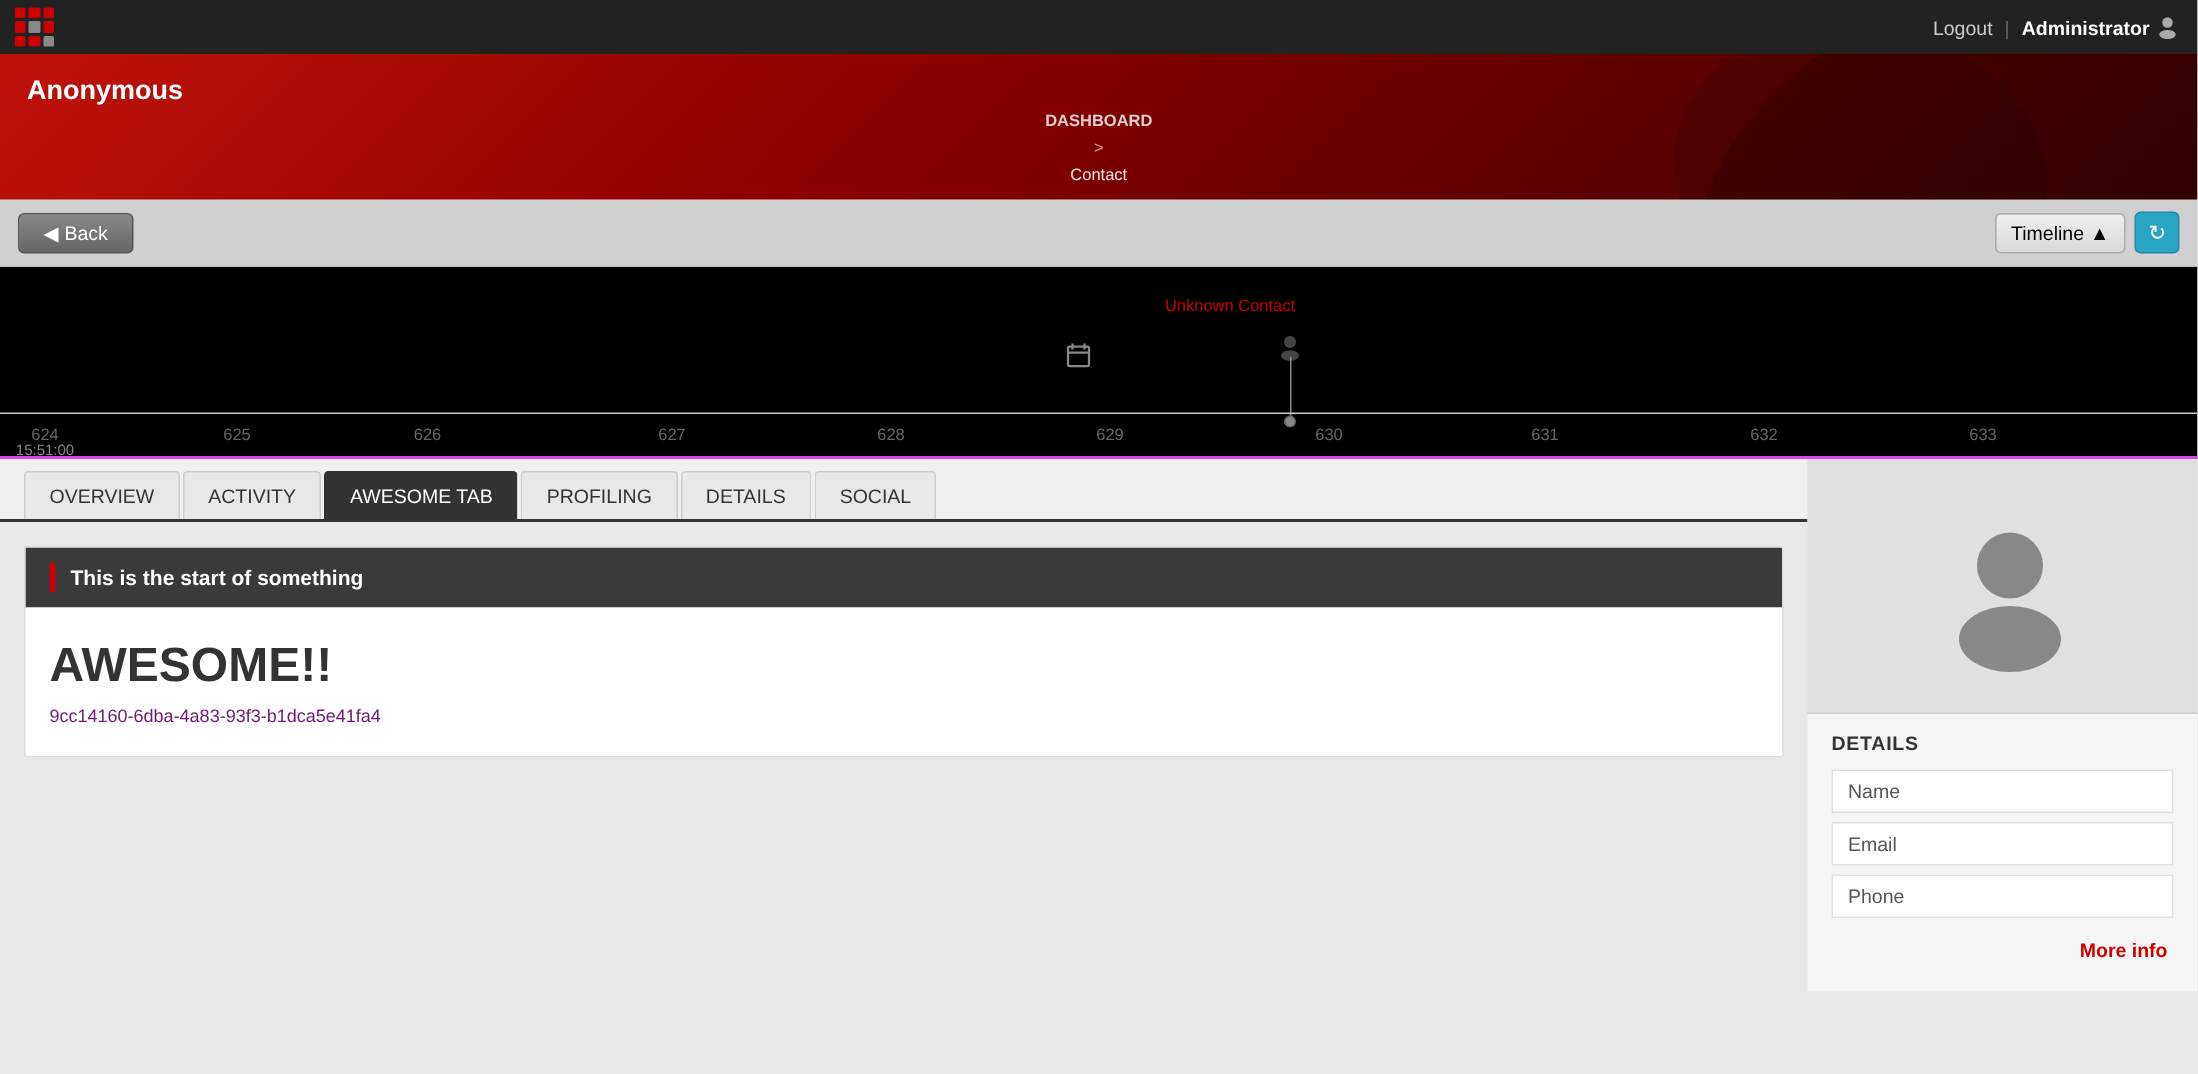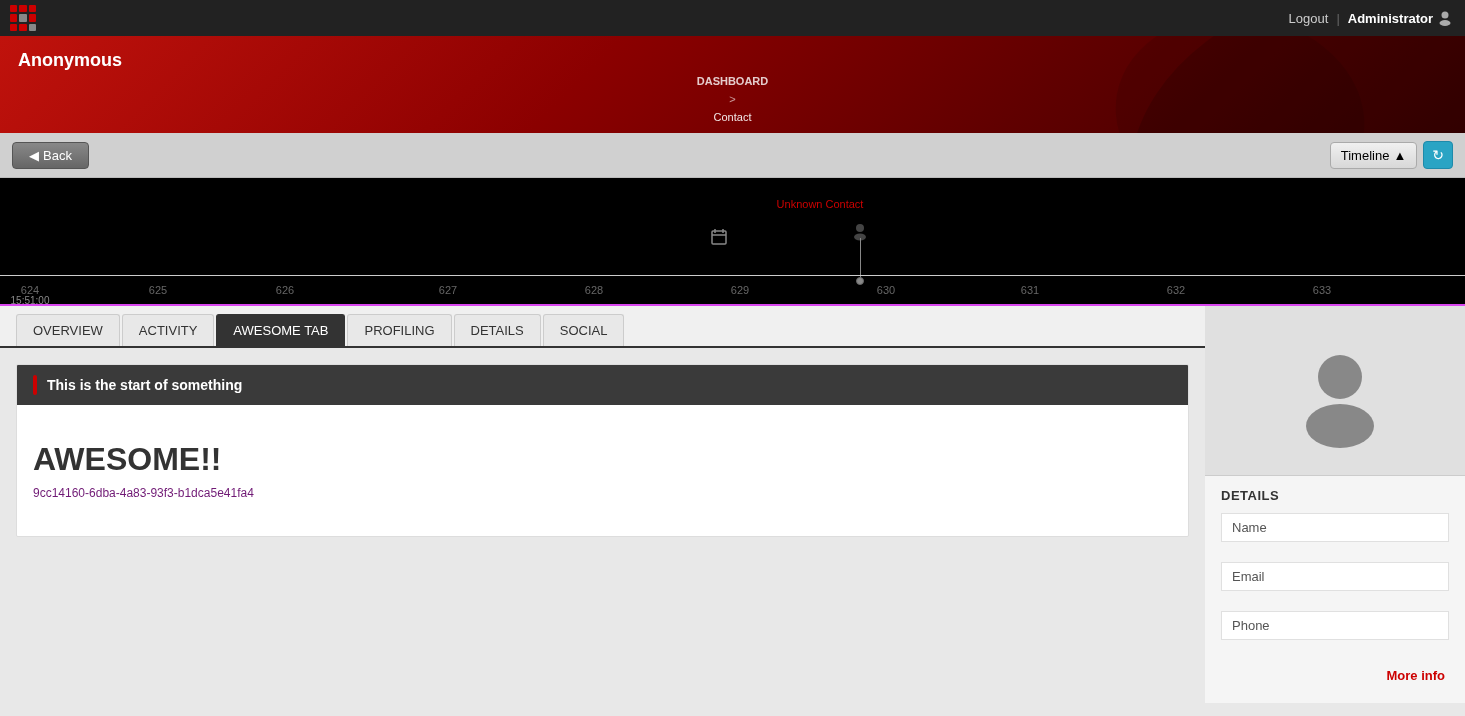--- a/index.html
+++ b/index.html
@@ -264,21 +264,21 @@
     }
     .card-header-accent {
       width: 4px;
       height: 20px;
       background: #c00;
       margin-right: 10px;
       border-radius: 2px;
     }
     .card-body {
       background: #fff;
-      padding: 36px 16px;
+      padding: 20px 16px;
     }
     .awesome-text {
       font-size: 32px;
       font-weight: bold;
       color: #333;
       margin-bottom: 8px;
     }
     .awesome-uuid {
       font-size: 12px;
       color: #701a75;
@@ -312,21 +312,21 @@
       font-weight: bold;
       color: #333;
       margin-bottom: 10px;
       text-transform: uppercase;
       letter-spacing: 0.5px;
     }
     .detail-row {
       background: #fff;
       border: 1px solid #e0e0e0;
       padding: 6px 10px;
-      margin-bottom: 20px;
+      margin-bottom: 6px;
       font-size: 13px;
       color: #555;
     }
     .more-info-row {
       text-align: right;
       padding: 8px 4px;
       font-weight: bold;
     }
     .more-info-link {
       color: #c00;

